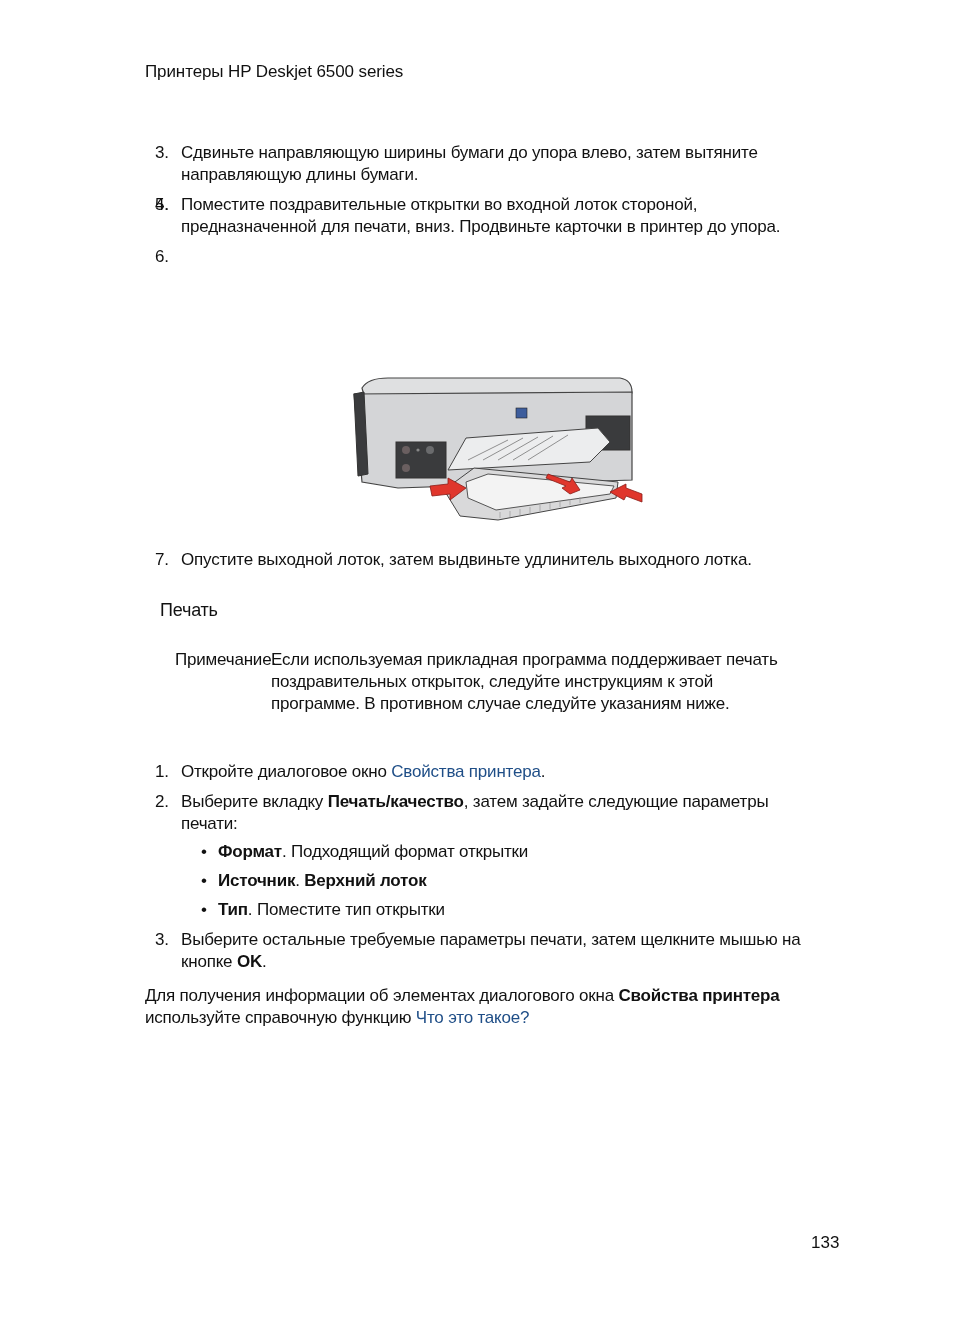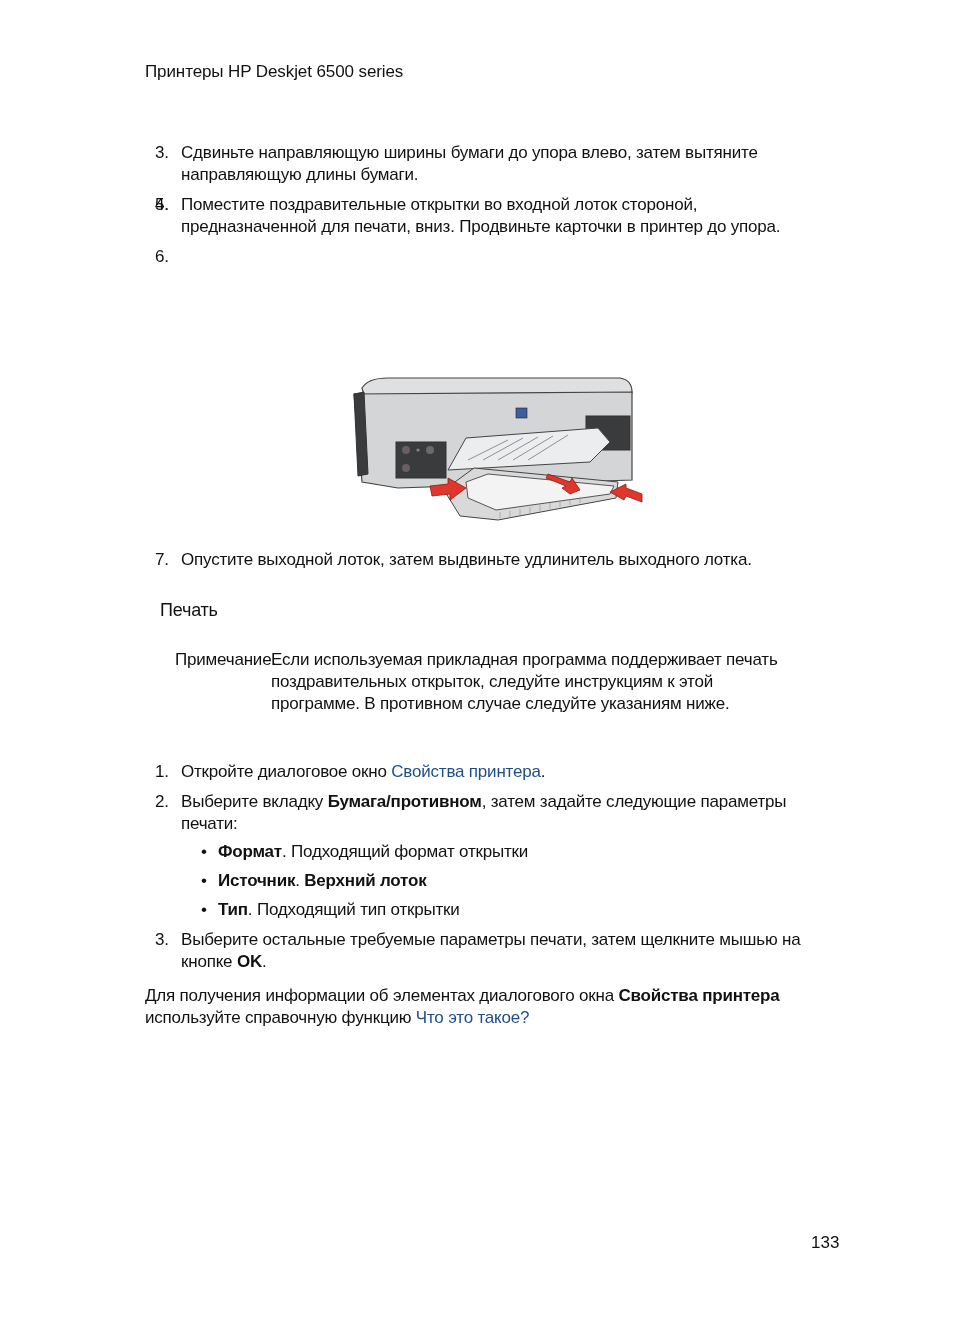--- a/index.html
+++ b/index.html
@@ -205,33 +205,33 @@
   <span class="note-text">Если используемая прикладная программа поддерживает печать поздравительных открыток, следуйте инструкциям к этой программе. В противном случае следуйте указаниям ниже.</span>
 </div>
 
 <ol class="steps steps-c">
   <li class="step">
     <span class="step-num">1.</span>
     <span>Откройте диалоговое окно </span><a class="link">Свойства принтера</a><span>.</span>
   </li>
   <li class="step">
     <span class="step-num">2.</span>
-    <span>Выберите вкладку </span><span class="b">Бумага/противном</span><span>, затем задайте следующие параметры печати:</span>
+    <span>Выберите вкладку </span><span class="b">Печать/качество</span><span>, затем задайте следующие параметры печати:</span>
     <ul class="bullets">
       <li class="bullet">
         <span class="bullet-dot">•</span>
         <span class="b">Формат</span><span>. </span><span>Подходящий формат открытки</span>
       </li>
       <li class="bullet">
         <span class="bullet-dot">•</span>
         <span class="b">Источник</span><span>. </span><span class="b">Верхний лоток</span>
       </li>
       <li class="bullet">
         <span class="bullet-dot">•</span>
-        <span class="b">Тип</span><span>. </span><span>Подходящий тип открытки</span>
+        <span class="b">Тип</span><span>. </span><span>Поместите тип открытки</span>
       </li>
     </ul>
   </li>
   <li class="step">
     <span class="step-num">3.</span>
     <span>Выберите остальные требуемые параметры печати, затем щелкните мышью на кнопке </span><span class="b">OK</span><span>.</span>
   </li>
 </ol>
 
 <p class="closing" style="margin:0;">

